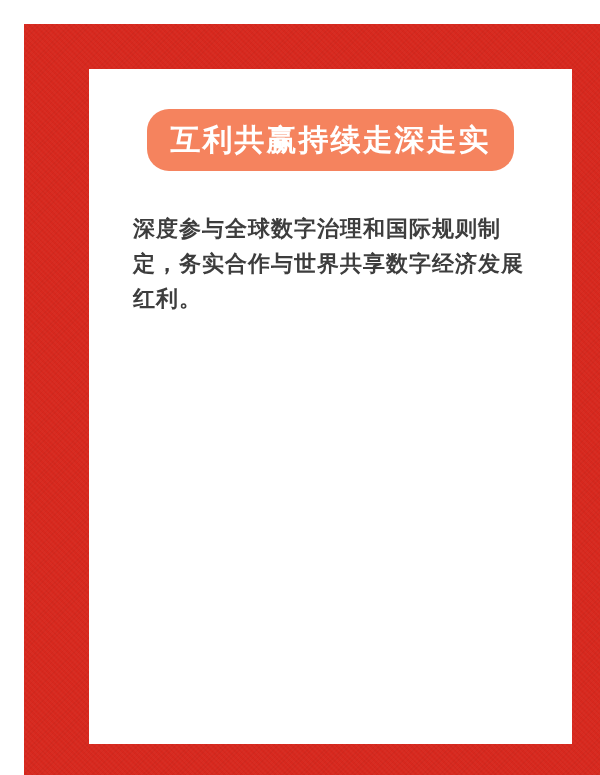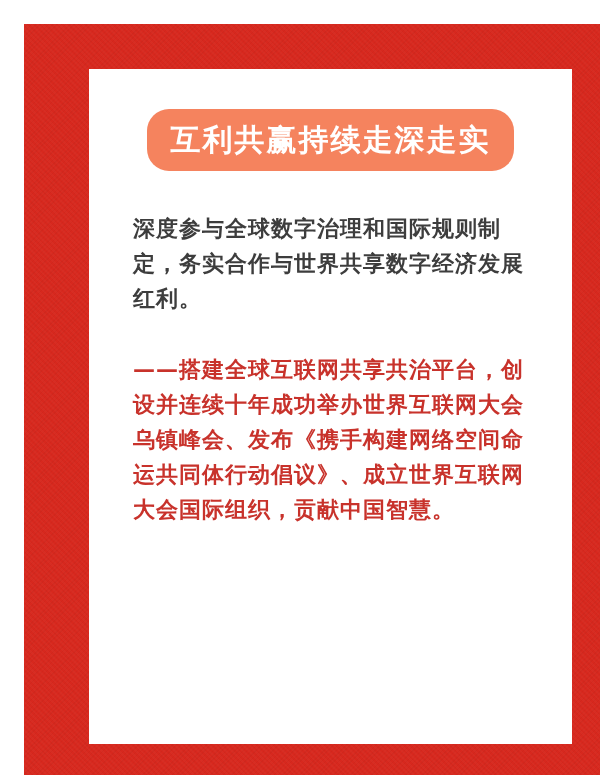--- a/index.html
+++ b/index.html
@@ -91,17 +91,16 @@
 </head>
 <body>
 
 <div class="poster">
   <div class="card">
     <div class="banner">
       <span class="banner-title">互利共赢持续走深走实</span>
     </div>
     <div class="content">
       <p class="intro">深度参与全球数字治理和国际规则制定，务实合作与世界共享数字经济发展红利。</p>
-      <p class="detail">——搭建全球互联网共享共治平台，创设并连续十年成功举办世界互联网大会乌镇峰会、发布《携手构建网络空间命运共同体行动倡议》、成立世界互联网大会国际组织，贡献中国智慧。</p>
     </div>
   </div>
   <div class="bottom-cutoff"></div>
 </div>
 
 </body></html>

